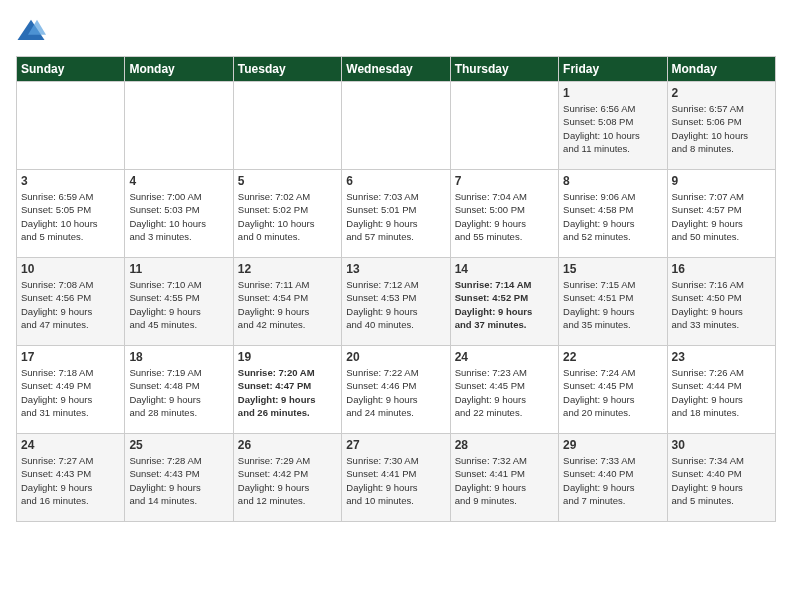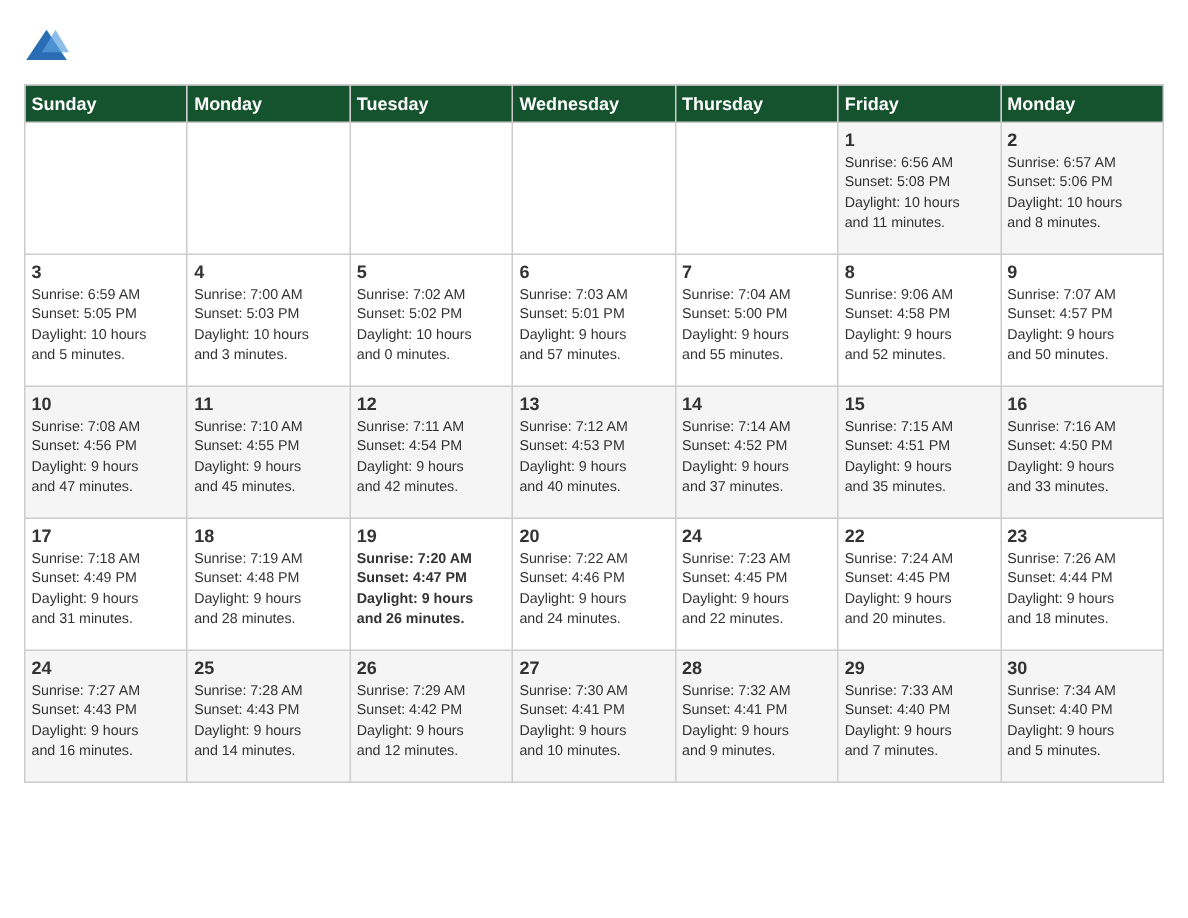--- a/index.html
+++ b/index.html
@@ -216,21 +216,21 @@
         </td>
         <td>
           <span class="day-number">13</span>
           <div class="day-info" style="white-space: pre-line;">Sunrise: 7:12 AM
 Sunset: 4:53 PM
 Daylight: 9 hours
 and 40 minutes.</div>
         </td>
         <td>
           <span class="day-number">14</span>
-          <div class="day-info" style="white-space: pre-line;">Sunrise: 7:14 AM
+          <div class="day-info" style="white-space: pre-line; font-weight: bold;">Sunrise: 7:14 AM
 Sunset: 4:52 PM
 Daylight: 9 hours
 and 37 minutes.</div>
         </td>
         <td>
           <span class="day-number">15</span>
           <div class="day-info" style="white-space: pre-line;">Sunrise: 7:15 AM
 Sunset: 4:51 PM
 Daylight: 9 hours
 and 35 minutes.</div>

